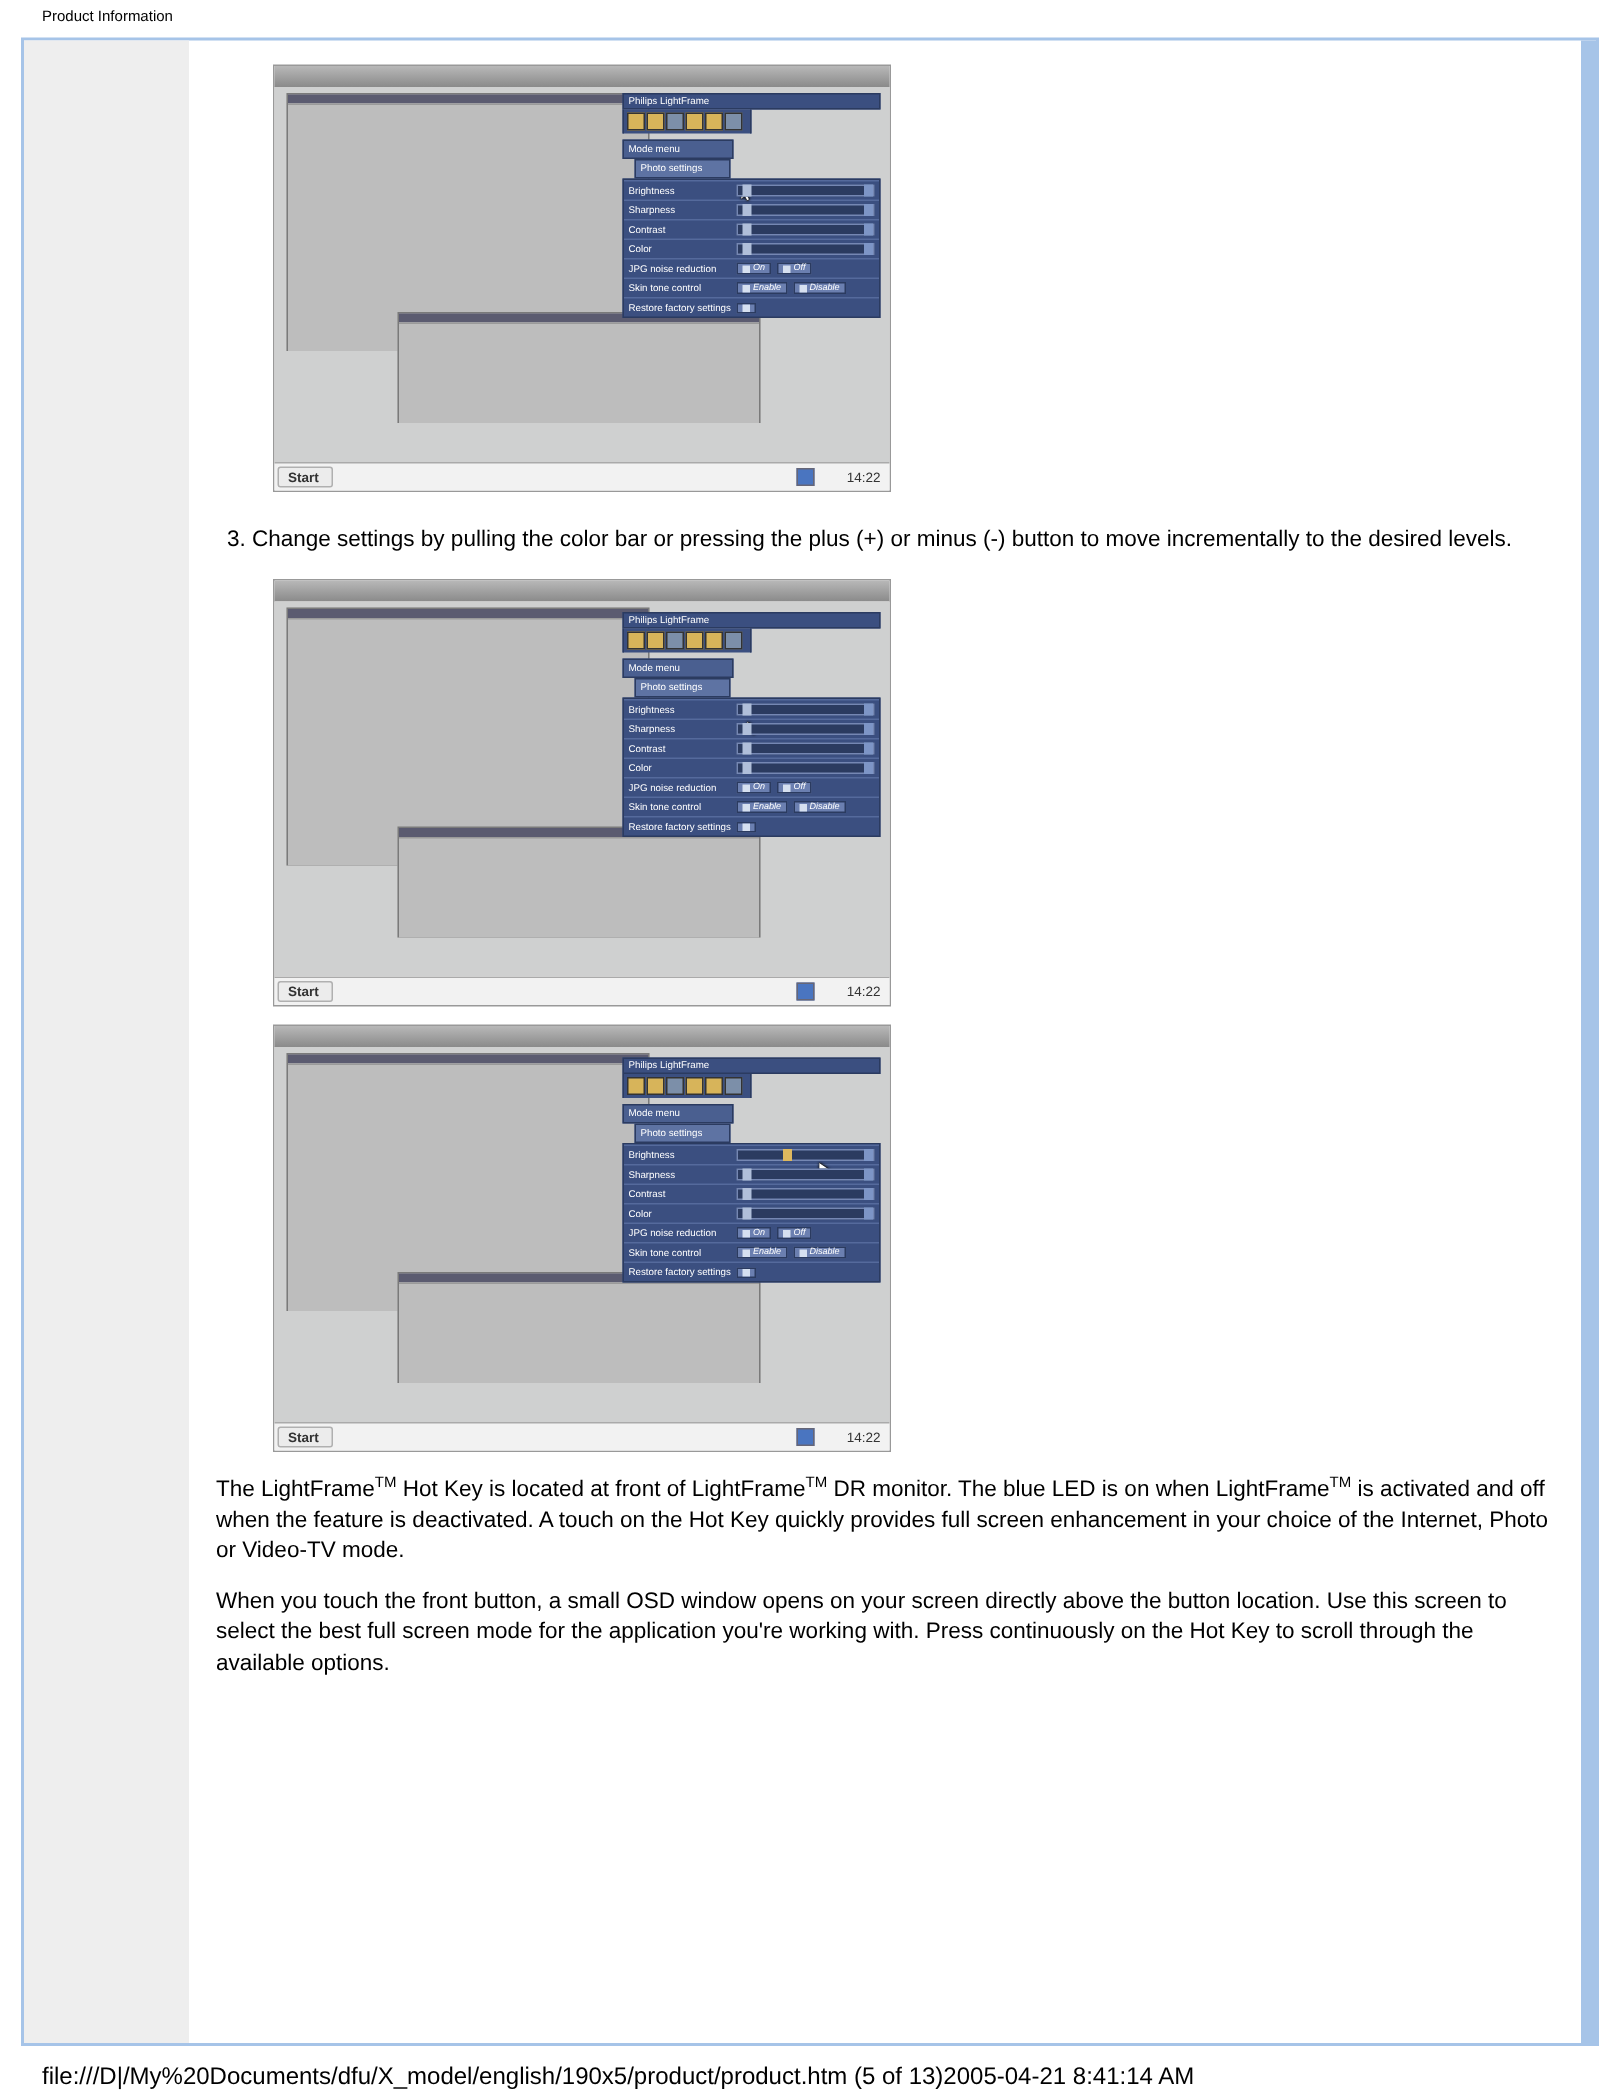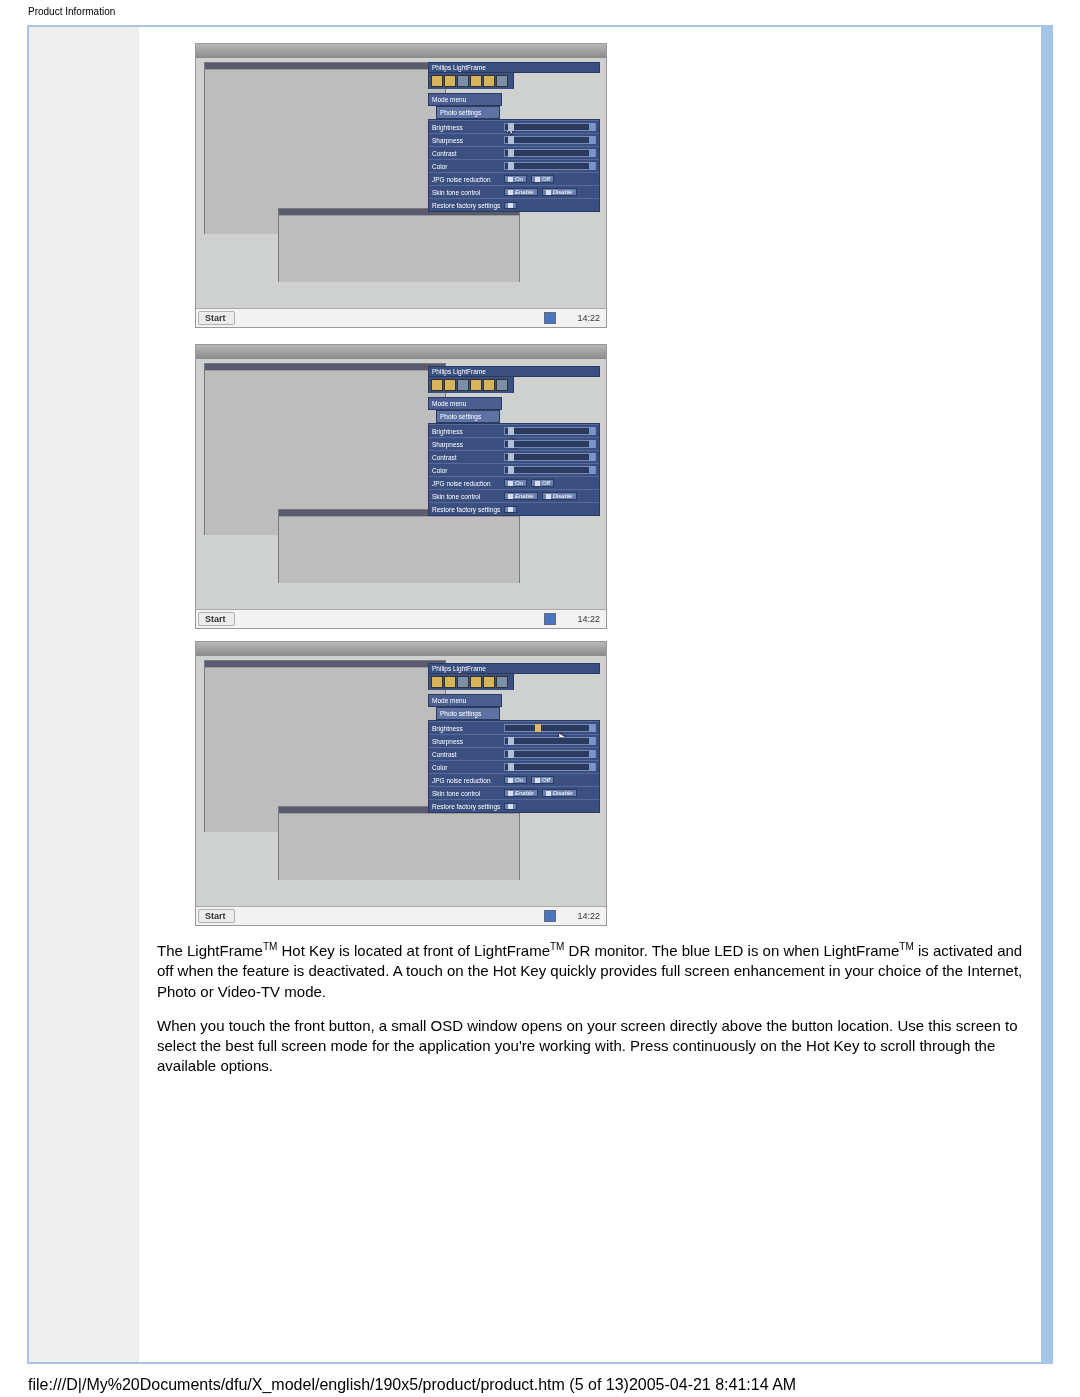--- a/index.html
+++ b/index.html
@@ -9,21 +9,21 @@
     font-size: 13px;
     background: #fff;
     color: #000;
   }
   .page-header {
     font-size: 10px;
     color: #000;
     padding: 6px 16px 0 28px;
   }
   .outer-frame {
-    margin: 8px 27px;
+    margin: 8px 14px;
     border: 2px solid #A6C4E8;
     background: #fff;
     box-sizing: border-box;
   }
   .content-wrap {
     display: flex;
     min-height: 1335px;
   }
   .left-gutter {
     width: 110px;
@@ -306,20 +306,23 @@
           <div class="ss-taskbar">
             <span class="start">Start</span>
             <span class="tray">
                 <span class="tico"></span>
                 <span class="clk">14:22</span>
               </span>
           </div>
         </div>
       </div>
 
+      <ol start="3">
+        <li>Change settings by pulling the color bar or pressing the plus (+) or minus (-) button to move incrementally to the desired levels.</li>
+      </ol>
 
       <div class="screenshot-block">
         <div class="ss-outer">
           <div class="ss-titlebar"></div>
           <div class="ss-desktop">
             <div class="win win1">
                 <div class="win-bar"></div>
                 <div class="win-body"></div>
               </div>
             <div class="win win2">

